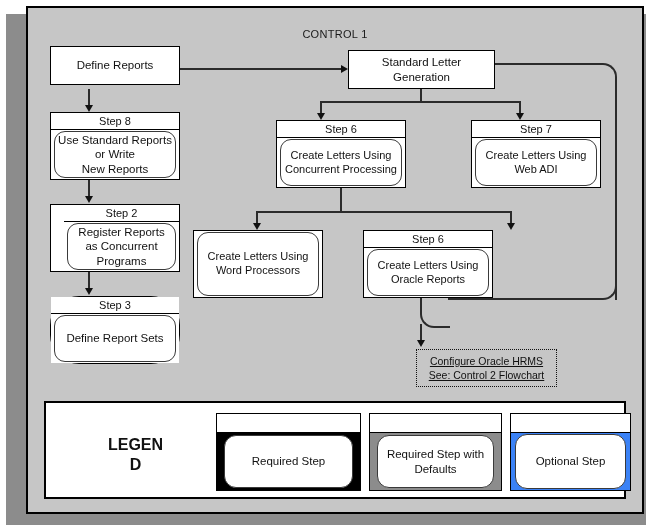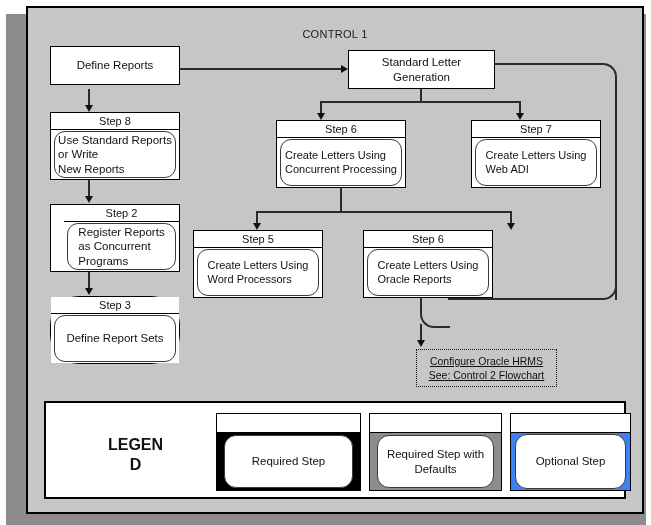--- a/index.html
+++ b/index.html
@@ -95,20 +95,21 @@
     left: 3px;
     right: 3px;
     top: 1px;
     bottom: 1px;
     background: #ffffff;
     border: 1px solid #3a3a3a;
     border-radius: 11px;
     display: flex;
     align-items: center;
     justify-content: center;
+    text-align: center;
     font-size: 11.5px;
     color: #111111;
     line-height: 1.25;
     box-sizing: border-box;
   }
 
   
   .note-box {
     position: absolute;
     background: #c6c6c6;
@@ -315,21 +316,20 @@
     </div>
 
     <div class="conn v" style="left:312px; top:180px; height:25px;"></div>
     <div class="conn h" style="left:228px; top:203px; width:256px;"></div>
     <div class="conn v" style="left:228px; top:203px; height:13px;"></div>
     <div class="arrow-down" style="left:224.5px; top:215px;"></div>
     <div class="conn v" style="left:482px; top:203px; height:13px;"></div>
     <div class="arrow-down" style="left:478.5px; top:215px;"></div>
 
     <div class="step" style="left:165px; top:222px; width:130px; height:68px;">
-      <div class="step-header">Step 5</div>
       <div class="step-body">
         <div class="step-inner" style="white-space:pre-line; font-size:11px;">Create Letters Using
 Word Processors</div>
       </div>
     </div>
 
     <div class="step" style="left:335px; top:222px; width:130px; height:68px;">
       <div class="step-header">Step 6</div>
       <div class="step-body">
         <div class="step-inner" style="white-space:pre-line; font-size:11px;">Create Letters Using

